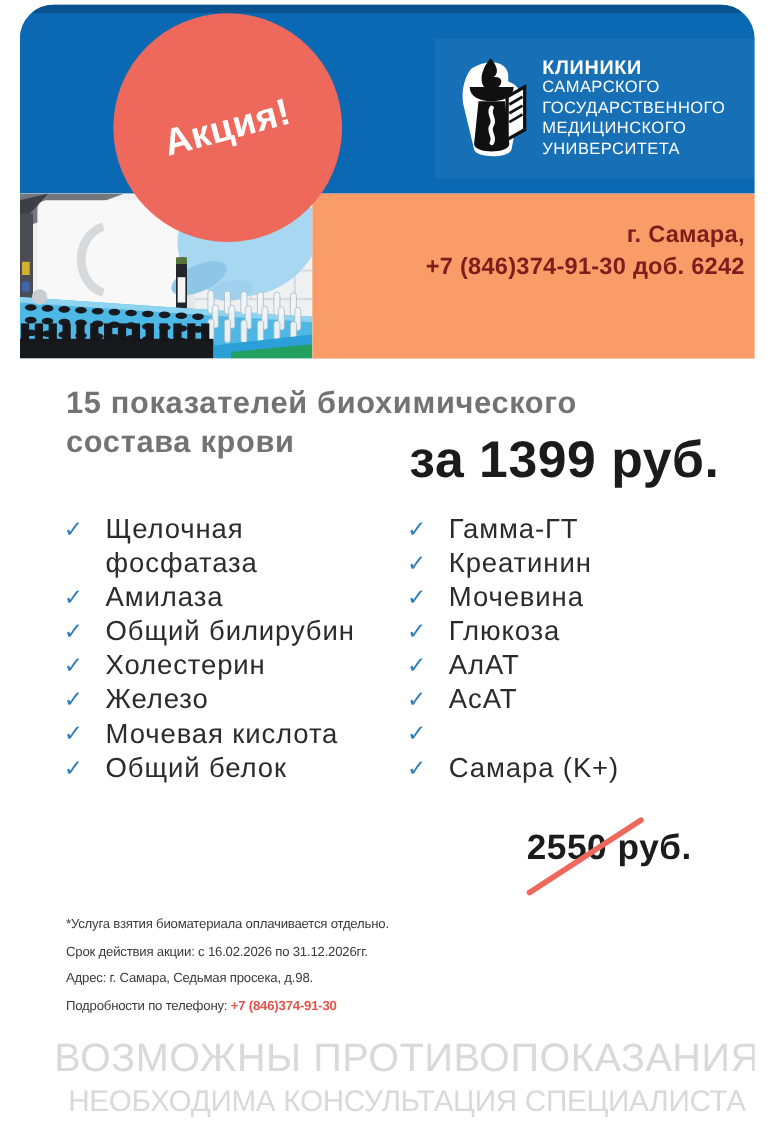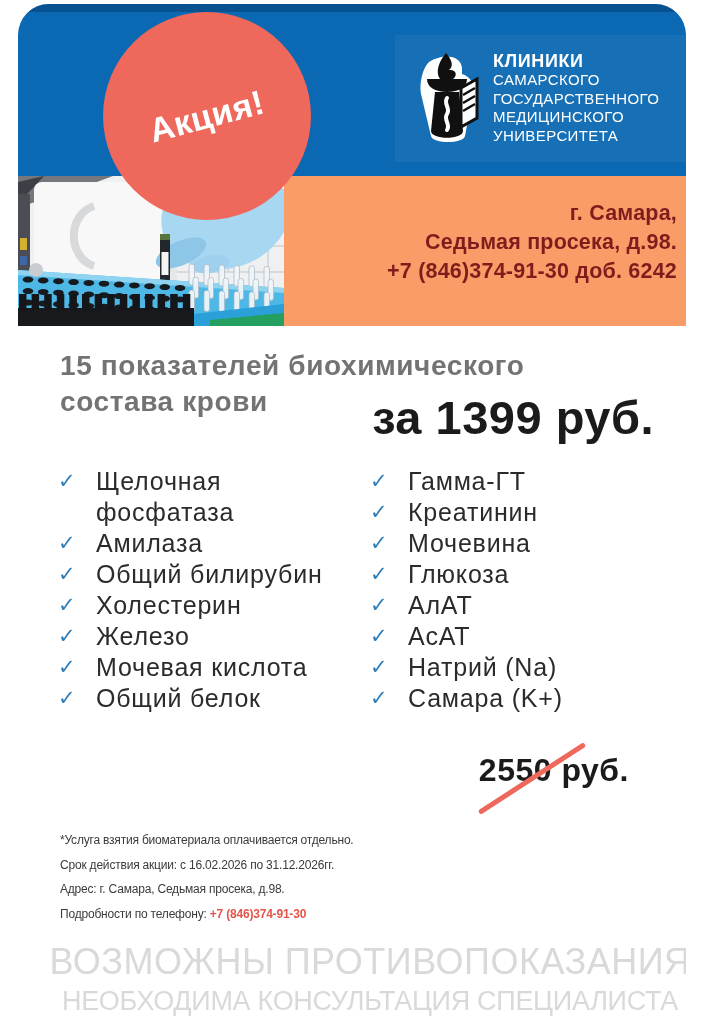--- a/index.html
+++ b/index.html
@@ -266,21 +266,20 @@
             <rect x="139.6" y="118" width="7.5" height="16" fill="#14161a"></rect>
             <rect x="152.2" y="118" width="7.5" height="16" fill="#14161a"></rect>
             <rect x="164.79999999999998" y="118" width="7.5" height="16" fill="#14161a"></rect>
           </g>
         <polygon points="176,138 266,128 266,150 176,150" fill="#2a9fd8"></polygon>
         <polygon points="192,144 266,137 266,150 192,150" fill="#23a05f"></polygon>
       </svg>
     </div>
     <div class="contact-band">
       <div class="contact-line">г. Самара,</div>
-      <div class="contact-line">Седьмая просека, д.98.</div>
       <div class="contact-line">+7 (846)374-91-30 доб. 6242</div>
     </div>
   </div>
 
   <div class="badge-circle">
     <span class="badge-label">Акция!</span>
   </div>
 
   <div class="offer-heading">15 показателей биохимического
 состава крови</div>
@@ -338,21 +337,20 @@
         <li>
           <span class="check">✓</span>
           <span class="label">АлАТ</span>
         </li>
         <li>
           <span class="check">✓</span>
           <span class="label">АсАТ</span>
         </li>
         <li>
           <span class="check">✓</span>
-          <span class="label">Натрий (Na)</span>
         </li>
         <li>
           <span class="check">✓</span>
           <span class="label">Самара (K+)</span>
         </li>
       </ul>
   </div>
 
   <div class="price-old">
     <span>2550 руб.</span>

